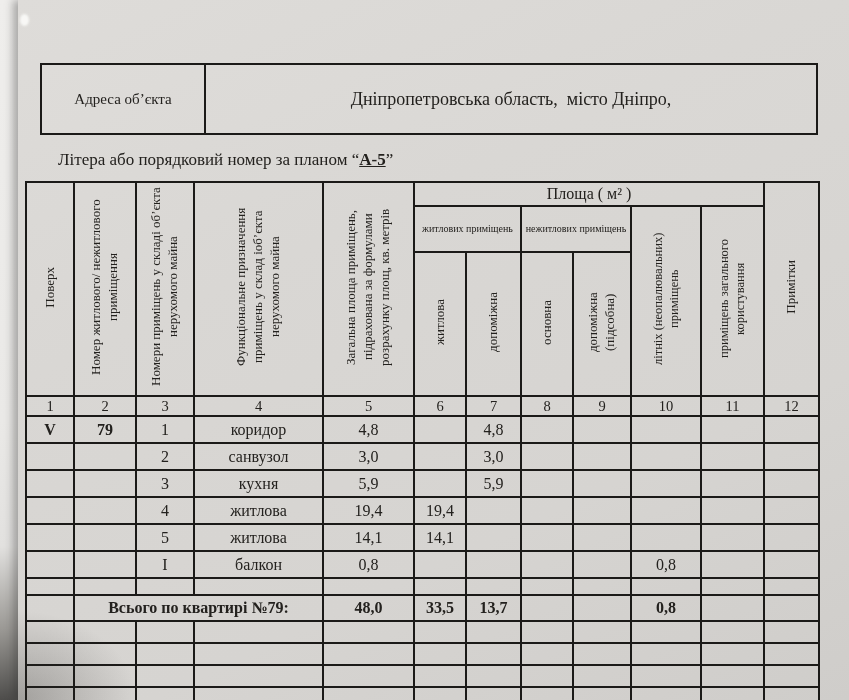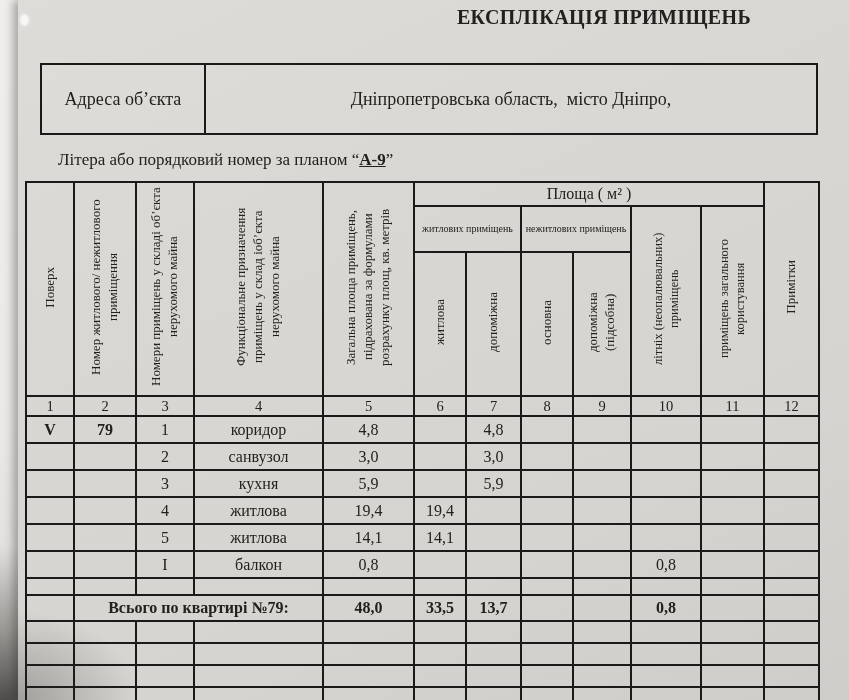--- a/index.html
+++ b/index.html
@@ -28,21 +28,21 @@
     position: absolute; left: 418px; top: 6px; width: 336px; margin: 0;
     text-align: center; font-size: 20px; font-weight: bold; letter-spacing: .4px;
   }
   .addr-box {
     position: absolute; left: 22px; top: 63px; width: 778px; min-height: 72px;
     border: 2px solid #1b1a18; display: flex; box-sizing: border-box; background: rgba(255,255,255,0.03);
   }
   .addr-label {
     width: 164px; border-right: 2px solid #1b1a18; box-sizing: border-box;
     display: flex; justify-content: center; align-items: center;
-    text-align: center; font-size: 18px; line-height: 1.35; padding: 16px 2px;
+    text-align: center; font-size: 15px; line-height: 1.35; padding: 16px 2px;
   }
   .addr-value {
     flex: 1; display: flex; flex-direction: row; justify-content: center; align-items: center;
     text-align: center; font-size: 18px; line-height: 1.5; padding: 4px 6px;
   }
   .addr-value div { white-space: pre-wrap; }
   .plan-line { position: absolute; left: 40px; top: 150px; font-size: 17px; }
   .plan-value { font-weight: bold; text-decoration: underline; }
 
   table.expl {
@@ -72,33 +72,32 @@
   tr.tail td { height: 22px; }
   td.name { text-align: left; padding-left: 8px; }
   .bold { font-weight: bold; }
 </style>
 </head>
 <body>
 
 <div class="paper">
   <div class="speck"></div>
 
-  <h1 class="title">ЕКСПЛІКАЦІЯ ПРИМІЩЕНЬ</h1>
 
   <div class="addr-box">
     <div class="addr-label">
       <div>Адреса об’єкта</div>
     </div>
     <div class="addr-value">
       <div>Дніпропетровська область,  місто Дніпро,</div>
     </div>
   </div>
 
   <div class="plan-line">
-    <span>Літера або порядковий номер за планом “</span><span class="plan-value">А-9</span><span>”</span>
+    <span>Літера або порядковий номер за планом “</span><span class="plan-value">А-5</span><span>”</span>
   </div>
 
   <table class="expl">
     <colgroup>
       <col style="width:48px">
         <col style="width:62px">
         <col style="width:58px">
         <col style="width:129px">
       <col style="width:91px">
         <col style="width:52px">

